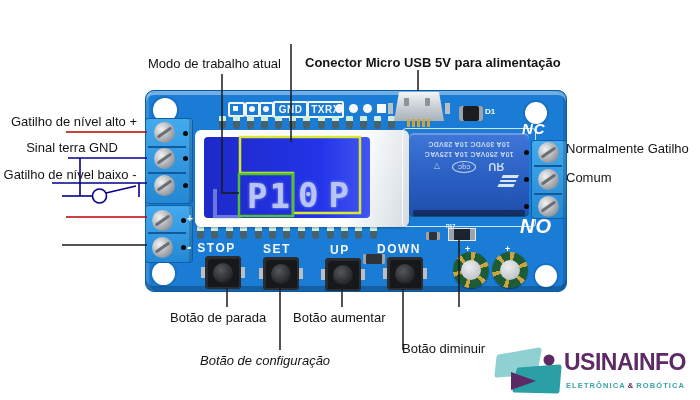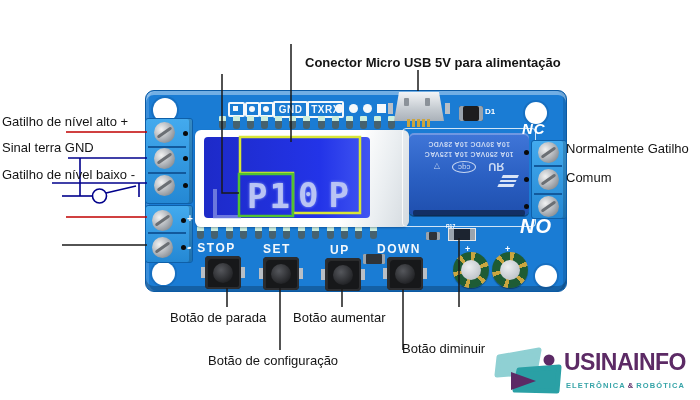--- a/index.html
+++ b/index.html
@@ -1,21 +1,21 @@
 <!DOCTYPE html>
 <html><head>
 <meta charset="utf-8">
 <style>
   html,body{margin:0;padding:0;background:#fff;}
   .scene{position:relative;width:700px;height:400px;background:#fff;overflow:hidden;
          font-family:"Liberation Sans","DejaVu Sans",sans-serif;color:#141414;}
   .abs{position:absolute;}
   
   .lbl{position:absolute;font-size:13px;white-space:nowrap;color:#141414;}
-  .r{text-align:left;}
+  .r{text-align:center;}
   
   .board{position:absolute;left:145px;top:90px;width:420px;height:200px;background:#1a7cd4;
          border:1px solid #0b5aa4;border-radius:9px;
          box-shadow:inset 0 4px 0 rgba(255,255,255,.38),inset 0 -5px 0 rgba(0,0,0,.22),
                     inset 3px 0 0 rgba(255,255,255,.14),inset -3px 0 0 rgba(0,0,0,.12);}
   .hole{position:absolute;border-radius:50%;background:#fff;box-shadow:0 0 0 2px rgba(0,40,90,.15);}
   .sbox{position:absolute;border:2px solid #f4f8fb;border-radius:2px;}
   .stext{position:absolute;border:2px solid #f4f8fb;border-radius:2px;color:#f4f8fb;
          font-size:10px;font-weight:bold;text-align:center;line-height:13px;letter-spacing:.5px;}
   .scircle{position:absolute;border-radius:50%;background:#f4f8fb;}
@@ -250,32 +250,33 @@
     <div class="cap-plus" style="left:359px;top:153px;">+</div>
     <div class="cap-el" style="left:307px;top:161px;"></div>
     <div class="cap-el" style="left:346px;top:161px;"></div>
 
     <div class="smd" style="left:217px;top:163px;width:22px;height:10px;"></div>
     <div class="smd" style="left:280px;top:141px;width:14px;height:8px;"></div>
     <div class="tinytxt" style="left:300px;top:132px;">R17</div>
     <div class="ledbox" style="left:302px;top:137px;"></div>
   </div>
 
+  <div class="lbl" style="left:148px;top:56px;">Modo de trabalho atual</div>
   <div class="lbl" style="left:305px;top:55px;font-weight:bold;">Conector Micro USB 5V para alimentação</div>
 
   <div class="lbl r" style="left:2px;top:114px;width:144px;">Gatilho de nível alto +</div>
   <div class="lbl r" style="left:2px;top:140px;width:140px;">Sinal terra GND</div>
   <div class="lbl r" style="left:2px;top:167px;width:136px;">Gatilho de nível baixo -</div>
 
   <div class="lbl" style="left:566px;top:141px;">Normalmente Gatilho</div>
   <div class="lbl" style="left:566px;top:170px;">Comum</div>
 
   <div class="lbl" style="left:170px;top:310px;">Botão de parada</div>
   <div class="lbl" style="left:293px;top:310px;">Botão aumentar</div>
-  <div class="lbl" style="left:208px;top:353px;">Botão de configuração</div>
+  <div class="lbl" style="left:200px;top:353px;font-style:italic;">Botão de configuração</div>
   <div class="lbl" style="left:402px;top:341px;">Botão diminuir</div>
 
   <svg class="overlay" width="700" height="400" viewBox="0 0 700 400">
 
     <polygon points="240,137 360,137 360,213 293,213 293,173 240,173" fill="none" stroke="#d9e636" stroke-width="2.5"></polygon>
     <rect x="239" y="174" width="54" height="42" fill="none" stroke="#52c230" stroke-width="2.5"></rect>
 
     <g stroke="#1a1a1a" stroke-width="1.5">
       <line x1="291" y1="44" x2="291" y2="142"></line>
       <polyline points="222,74 222,193 239,193" fill="none"></polyline>

